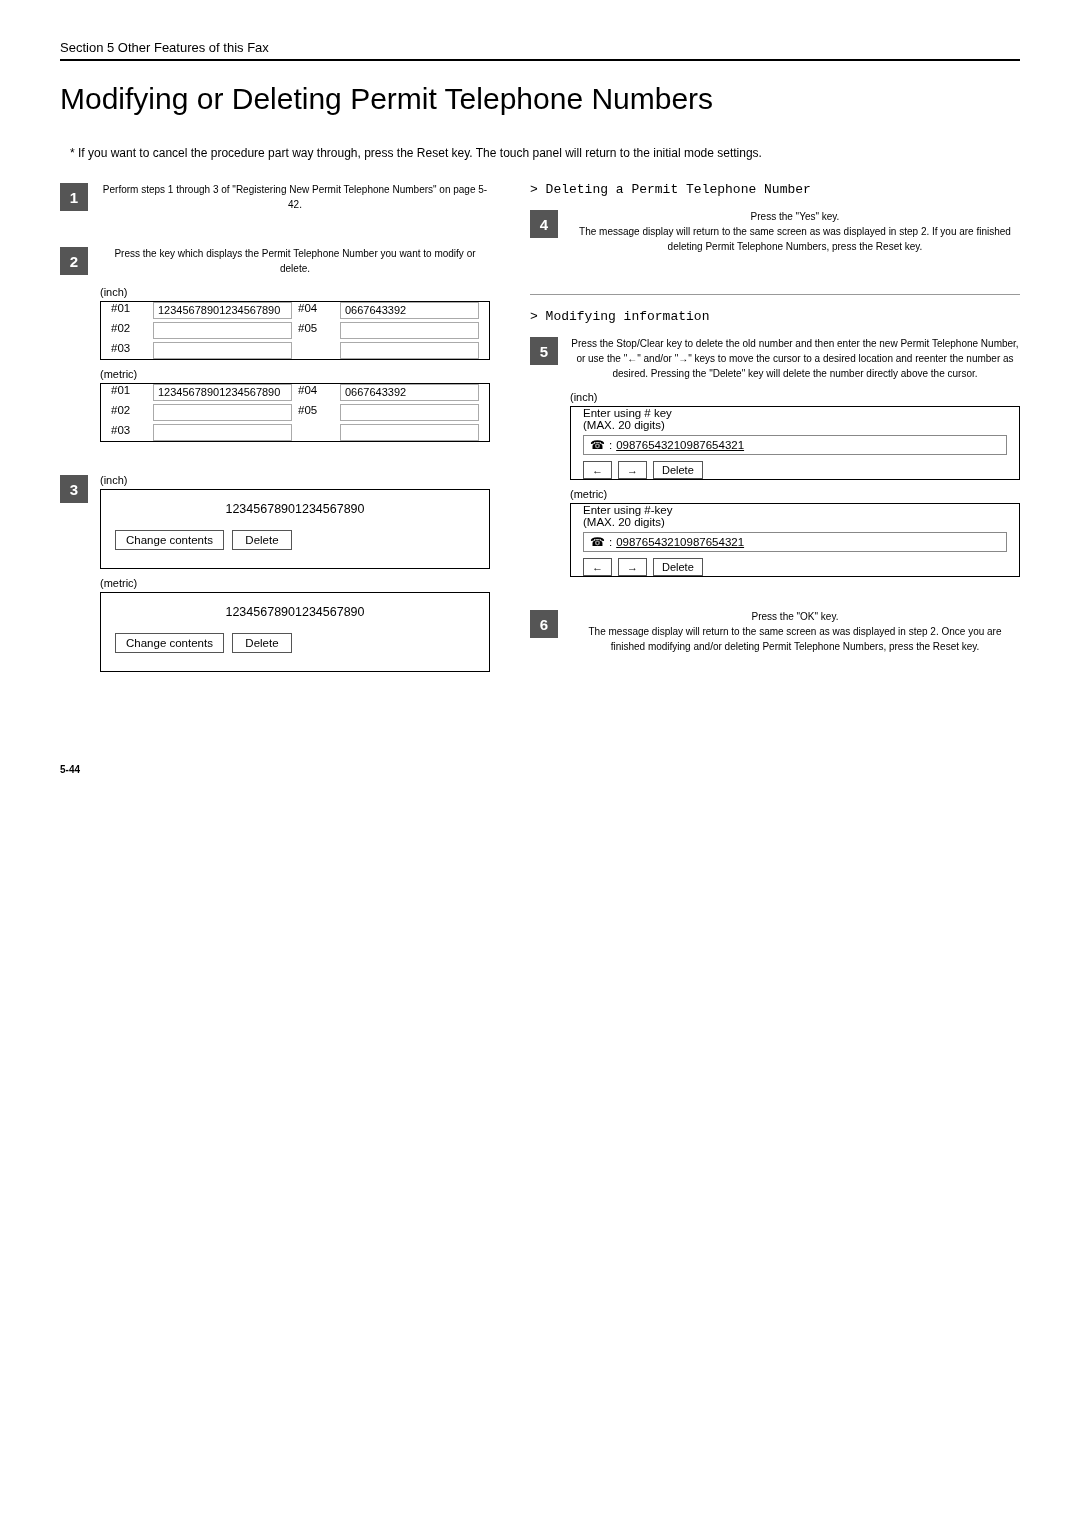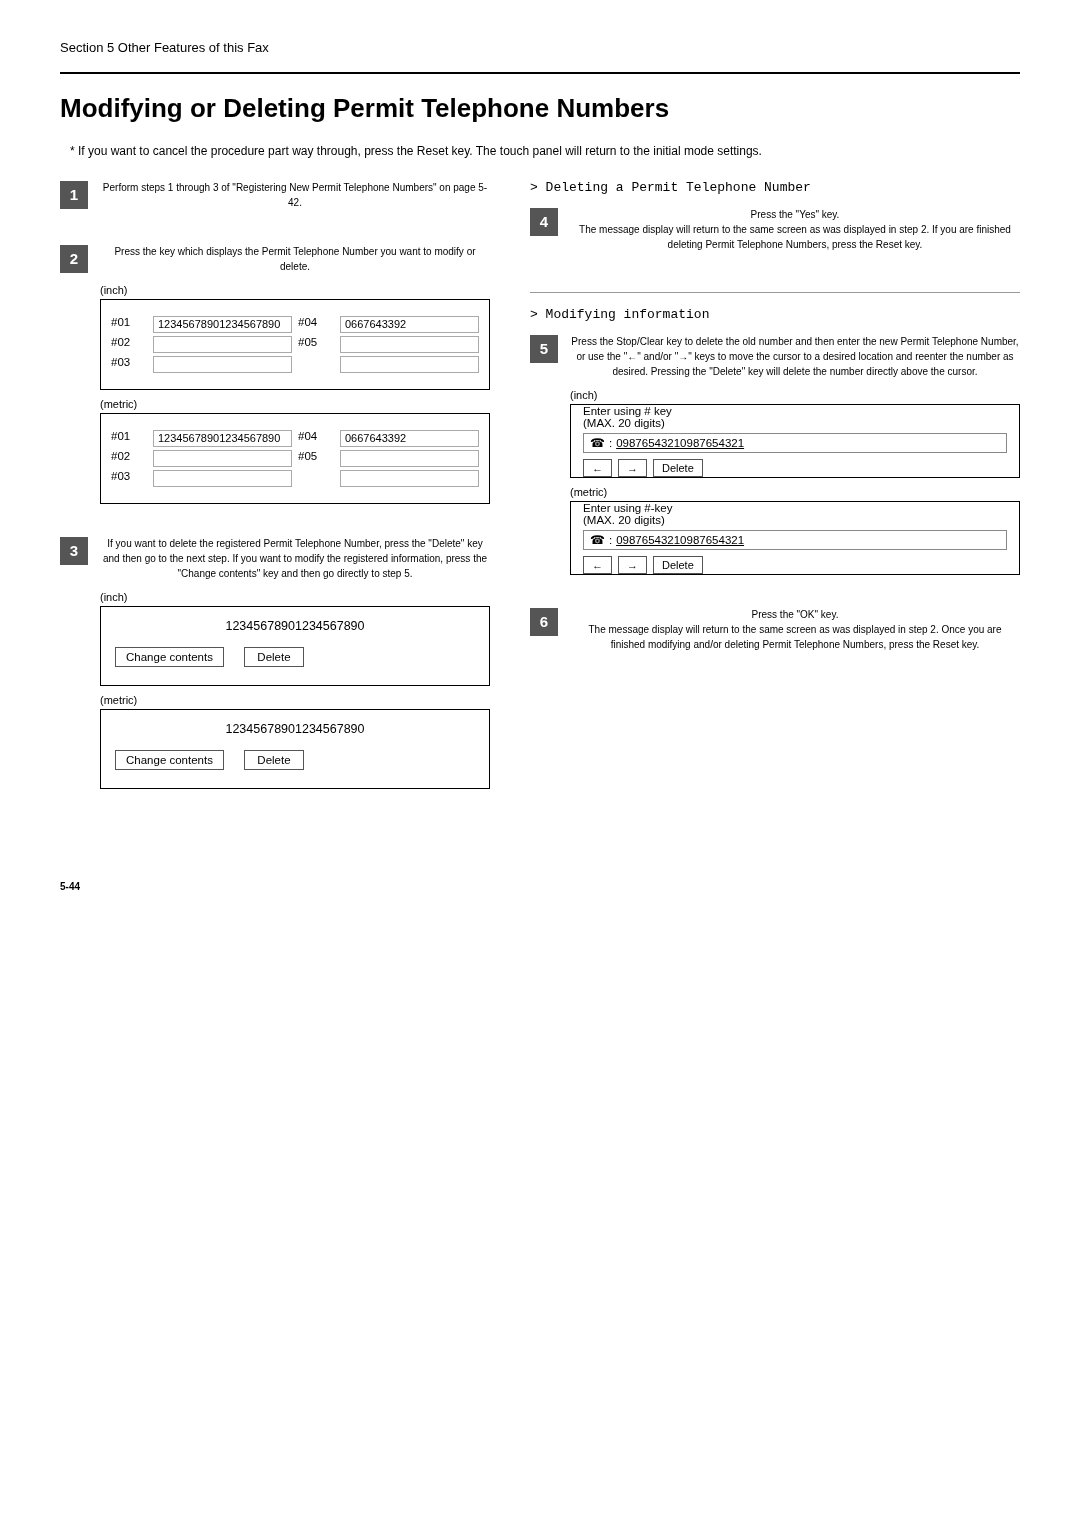--- a/index.html
+++ b/index.html
@@ -8,27 +8,27 @@
       font-size: 13px;
       background: #fff;
       color: #000;
       width: 1080px;
       min-height: 1528px;
       padding: 40px 60px;
     }
     .section-header {
       font-size: 13px;
       border-bottom: 2px solid #000;
-      padding-bottom: 17px;
+      padding-bottom: 4px;
       margin-bottom: 18px;
     }
     .page-title {
-      font-size: 26px;
-      font-weight: bold;
-      margin-bottom: 18px;
+      font-size: 30px;
+      font-weight: normal;
+      margin-bottom: 28px;
       line-height: 1.3;
     }
     .note {
       font-size: 12px;
       margin-bottom: 22px;
       padding-left: 10px;
     }
     .two-col {
       display: flex;
       gap: 40px;
@@ -66,21 +66,21 @@
       line-height: 1.5;
       margin-bottom: 10px;
       text-align: center;
     }
     .unit-label {
       font-size: 11px;
       margin-bottom: 3px;
     }
     .phone-table-wrap {
       border: 1px solid #000;
-      padding: 16px 10px;
+      padding: 0 10px;
       margin-bottom: 8px;
     }
     .phone-table {
       display: grid;
       grid-template-columns: 36px 1fr 36px 1fr;
       gap: 3px 6px;
       font-size: 11.5px;
     }
     .phone-table .cell-label {
       font-weight: normal;
@@ -98,21 +98,21 @@
       font-size: 12px;
       min-height: 80px;
     }
     .display-number {
       font-size: 12.5px;
       margin-bottom: 14px;
       text-align: center;
     }
     .btn-row {
       display: flex;
-      gap: 20px;
+      gap: 8px;
     }
     .ui-btn {
       border: 1px solid #555;
       padding: 3px 10px;
       font-size: 11.5px;
       background: #fff;
       cursor: pointer;
       min-width: 60px;
       text-align: center;
     }
@@ -226,21 +226,20 @@
             <span class="cell-label"></span>
             <span class="cell-value"></span>
           </div>
         </div>
       </div>
     </div>
 
     <div class="step" style="margin-top:10px;">
       <div class="step-num">3</div>
       <div class="step-content">
-        <div class="step-text">If you want to delete the registered Permit Telephone Number, press the "Delete" key and then go to the next step. If you want to modify the registered information, press the "Change contents" key and then go directly to step 5.</div>
 
         <div class="unit-label">(inch)</div>
         <div class="display-box">
           <div class="display-number">12345678901234567890</div>
           <div class="btn-row">
             <button class="ui-btn">Change contents</button>
             <button class="ui-btn">Delete</button>
           </div>
         </div>
 

